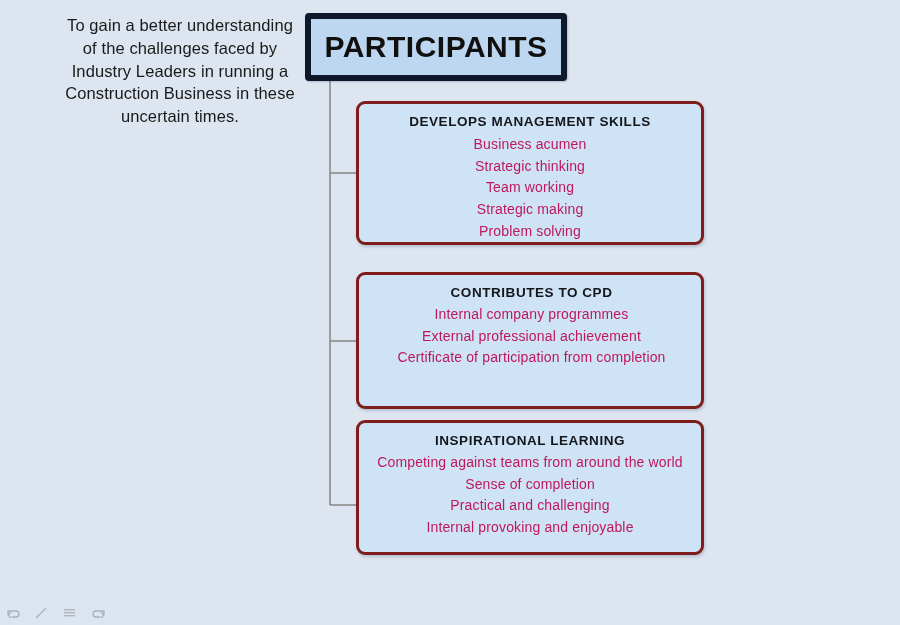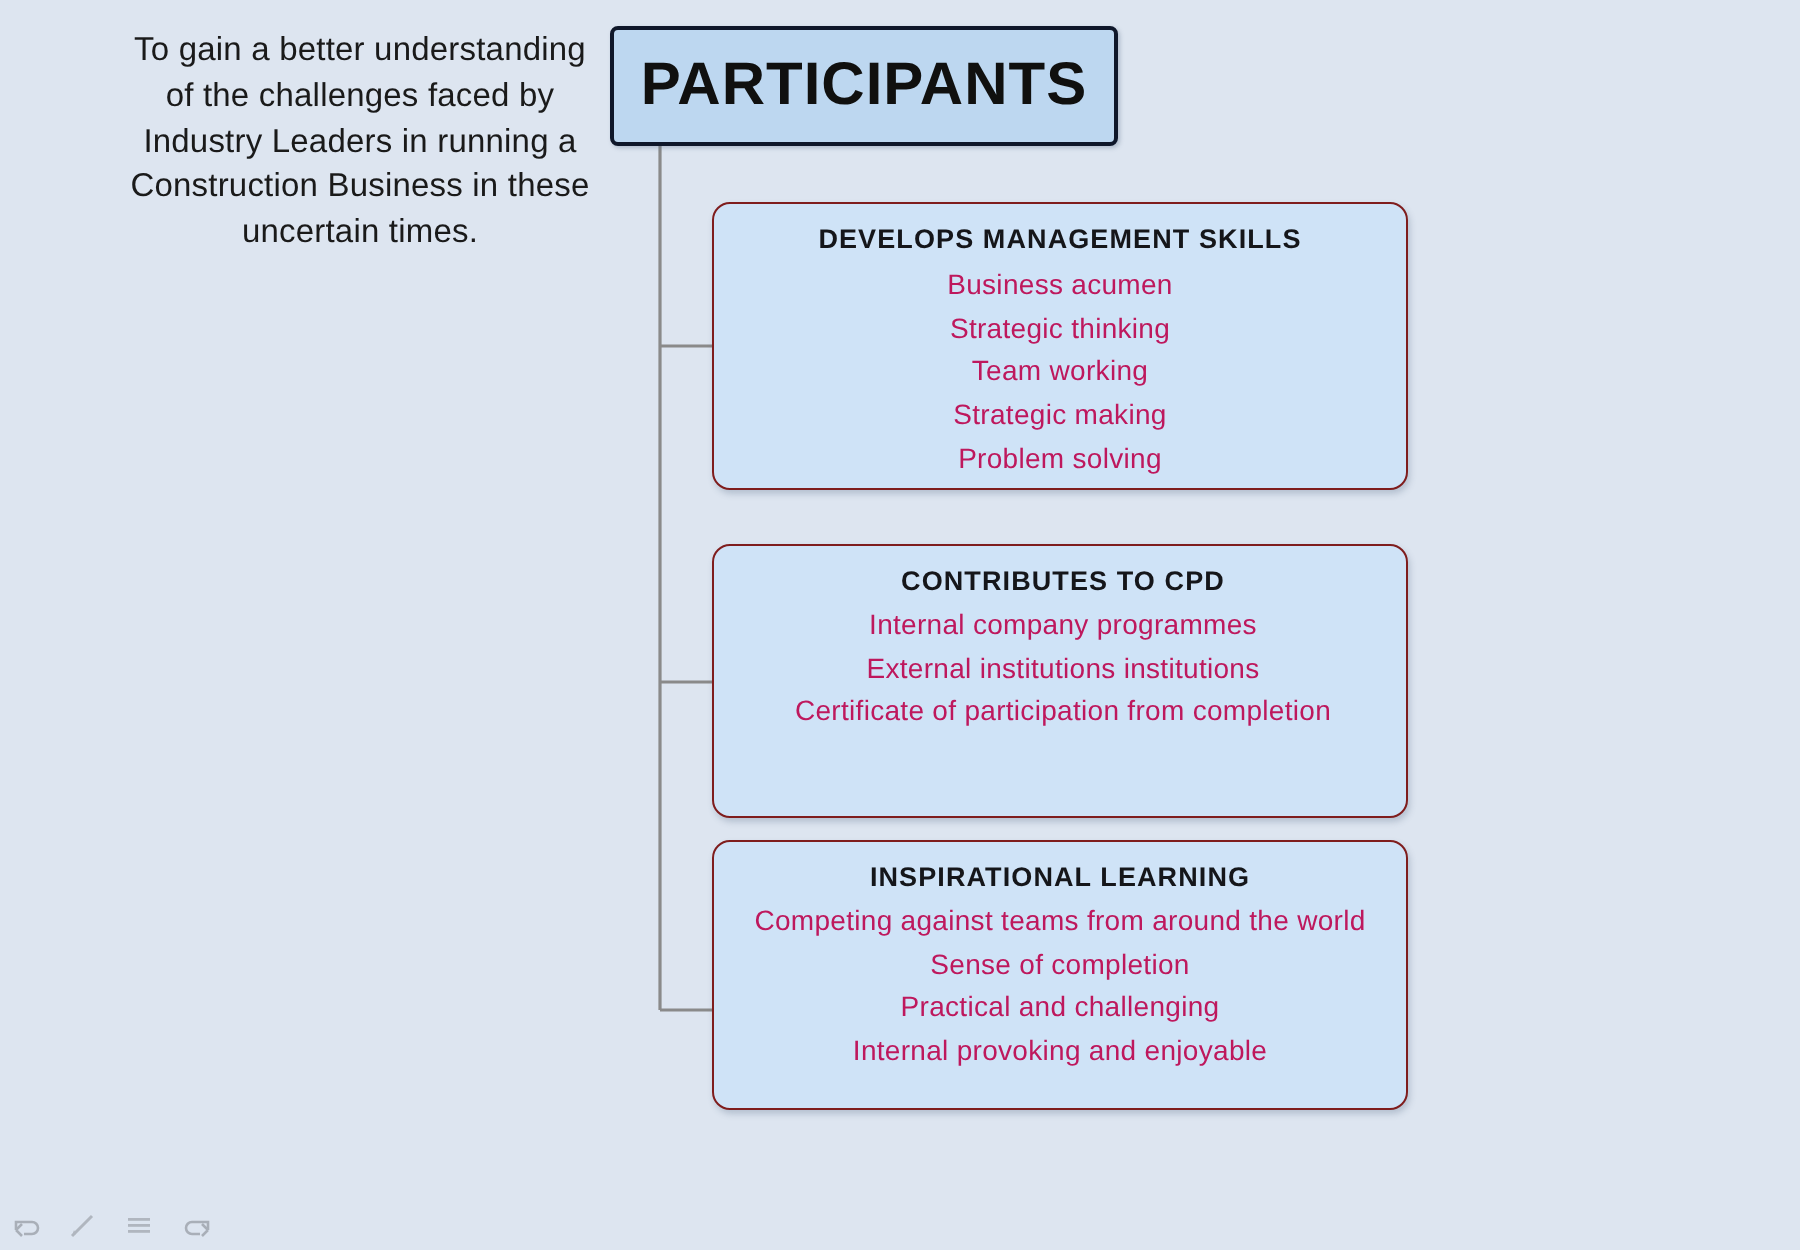--- a/index.html
+++ b/index.html
@@ -34,21 +34,21 @@
   }
 
   
   .root-node {
     position: absolute;
     left: 305px;
     top: 13px;
     width: 250px;
     height: 56px;
     background: #bdd7f0;
-    border: 2px solid #0f172a;
+    border: 6px solid #0f172a;
     border-radius: 4px;
     box-shadow: 1px 1px 2px rgba(90,110,135,0.35);
     display: flex;
     align-items: center;
     justify-content: center;
   }
   .root-node .label {
     font-size: 30px;
     font-weight: bold;
     color: #10100f;
@@ -64,21 +64,21 @@
     height: 625px;
     pointer-events: none;
   }
 
   
   .child-node {
     position: absolute;
     left: 356px;
     width: 348px;
     background: #cfe3f7;
-    border: 1px solid #7f1d1d;
+    border: 3px solid #7f1d1d;
     border-radius: 9px;
     box-shadow: 1px 2px 3px rgba(90,110,135,0.30);
     box-sizing: border-box;
     padding: 10px 8px 12px 8px;
     text-align: center;
   }
   .child-node .title {
     font-size: 13.5px;
     font-weight: bold;
     color: #15161a;
@@ -137,21 +137,21 @@
     <div class="item">Business acumen</div>
     <div class="item">Strategic thinking</div>
     <div class="item">Team working</div>
     <div class="item">Strategic making</div>
     <div class="item">Problem  solving</div>
   </div>
 
   <div class="child-node" id="node-cpd">
     <div class="title">CONTRIBUTES TO CPD</div>
     <div class="item">Internal company  programmes</div>
-    <div class="item">External institutions institutions</div>
+    <div class="item">External professional achievement</div>
     <div class="item">Certificate of participation  from  completion</div>
   </div>
 
   <div class="child-node" id="node-insp">
     <div class="title">INSPIRATIONAL LEARNING</div>
     <div class="item">Competing against teams  from around  the world</div>
     <div class="item">Sense of completion</div>
     <div class="item">Practical and challenging</div>
     <div class="item">Internal provoking and enjoyable</div>
   </div>

